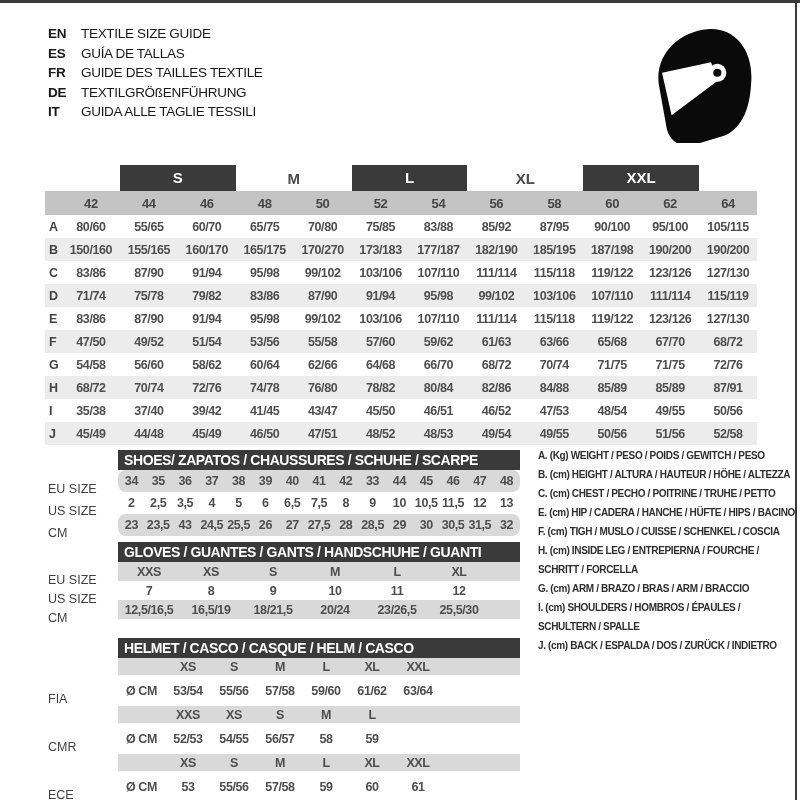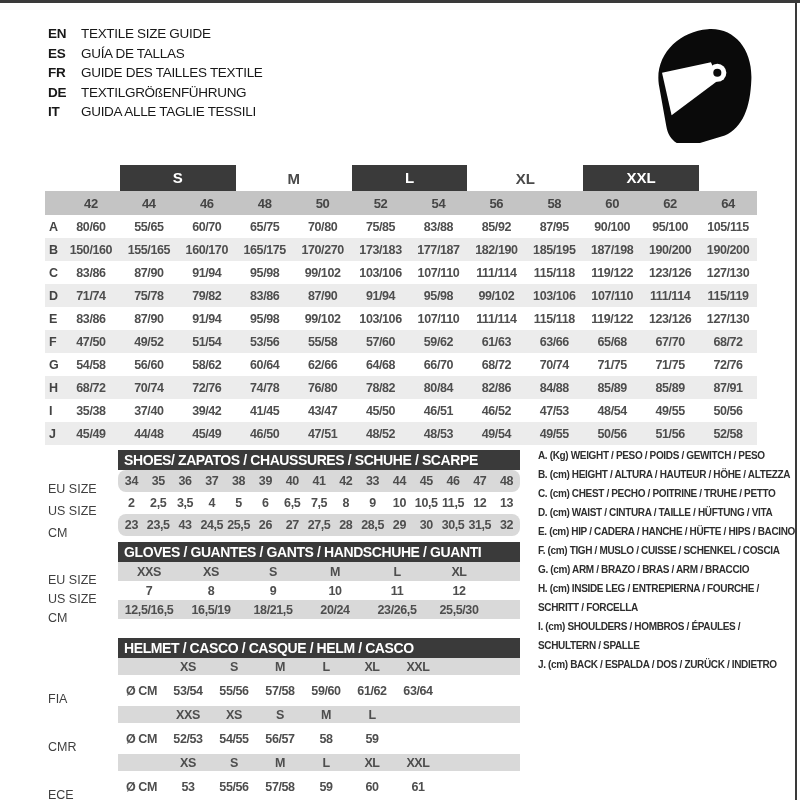--- a/index.html
+++ b/index.html
@@ -452,23 +452,22 @@
             <div class="vcell">61</div>
           </div>
         </div>
       </div>
   </div>
 
   <div class="legend" id="legend">
       <div class="legend-item">A. (Kg) WEIGHT / PESO / POIDS / GEWITCH / PESO</div>
       <div class="legend-item">B. (cm) HEIGHT / ALTURA / HAUTEUR / HÖHE / ALTEZZA</div>
       <div class="legend-item">C. (cm) CHEST / PECHO / POITRINE / TRUHE / PETTO</div>
-      <div class="legend-item">D. (cm) WAIST / CINTURA / TAILLE / HÜFTUNG / VITA</div>
       <div class="legend-item">E. (cm) HIP / CADERA / HANCHE / HÜFTE / HIPS / BACINO</div>
       <div class="legend-item">F. (cm) TIGH / MUSLO / CUISSE / SCHENKEL / COSCIA</div>
-      <div class="legend-item">G. (cm) ARM / BRAZO / BRAS / ARM / BRACCIO</div>
       <div class="legend-item">H. (cm) INSIDE LEG / ENTREPIERNA / FOURCHE /
 SCHRITT / FORCELLA</div>
+      <div class="legend-item">G. (cm) ARM / BRAZO / BRAS / ARM / BRACCIO</div>
       <div class="legend-item">I. (cm) SHOULDERS / HOMBROS / ÉPAULES /
 SCHULTERN / SPALLE</div>
       <div class="legend-item">J. (cm) BACK / ESPALDA / DOS / ZURÜCK / INDIETRO</div>
     </div>
 </div>
 
 </body></html>

